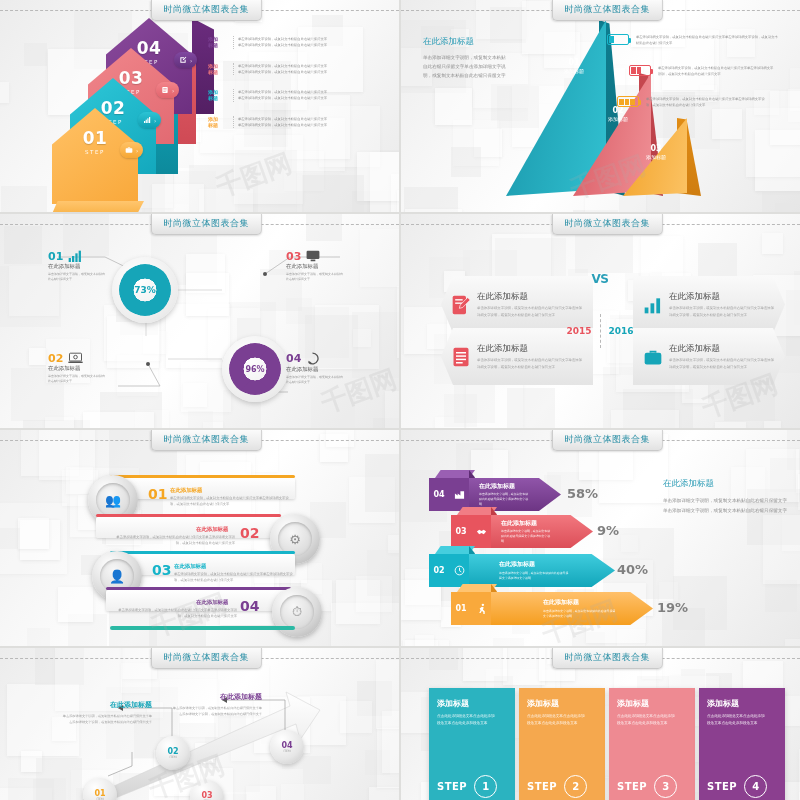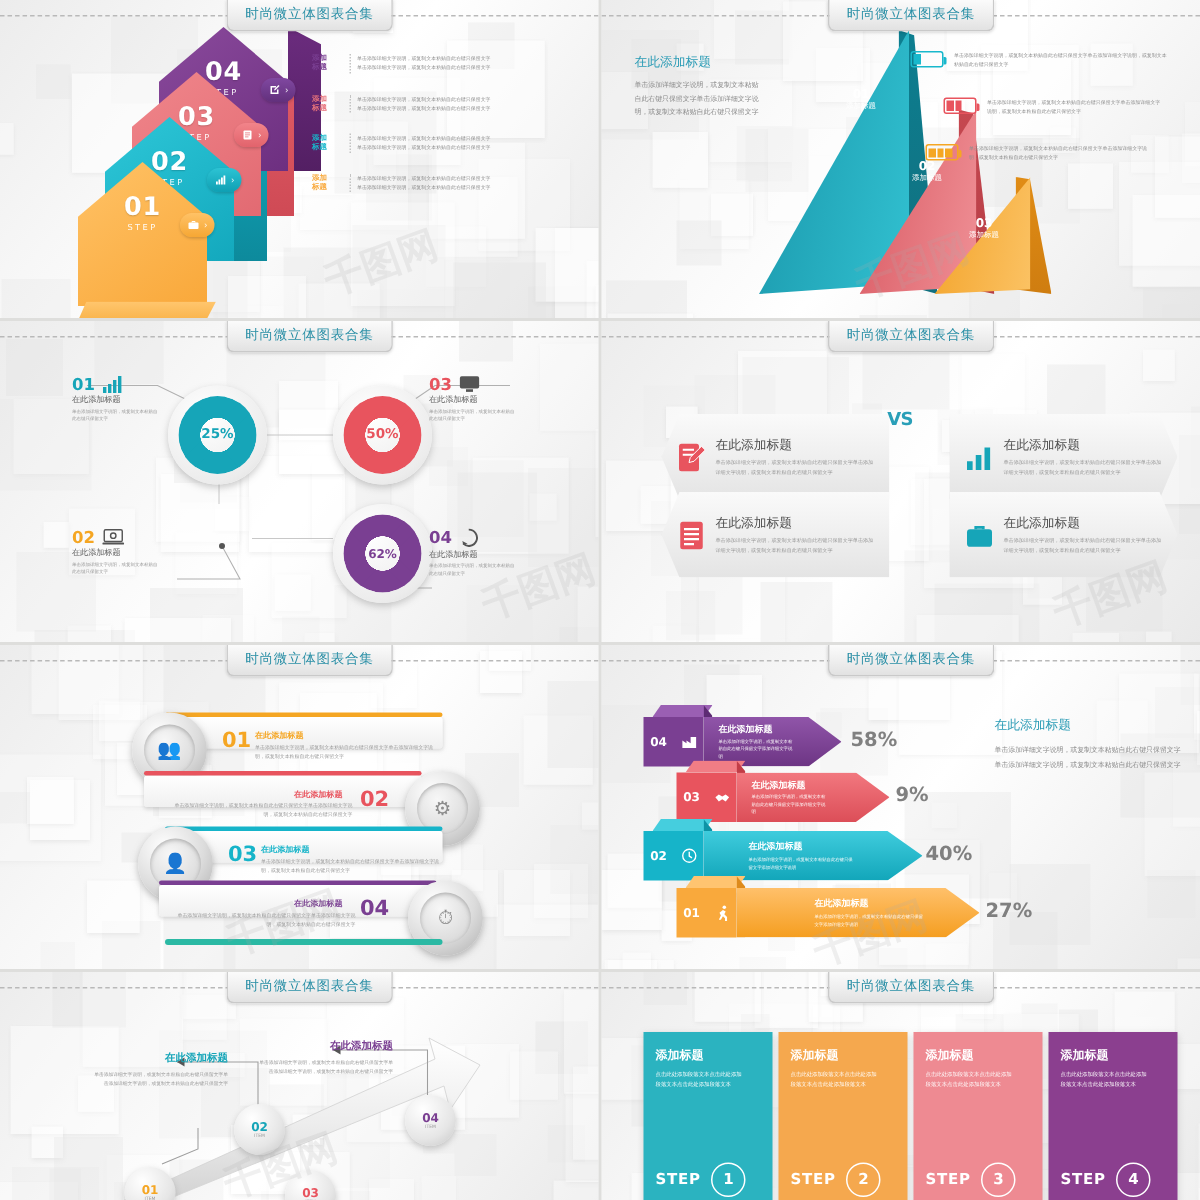--- a/index.html
+++ b/index.html
@@ -525,47 +525,36 @@
 
     <div class="gwrap" style="left:112px;top:43px;">
       <div class="gear" style="background:#16a5b8">
         <div class="gteeth">
           <span style="background:#16a5b8;transform:rotate(0deg)"></span>
             <span style="background:#16a5b8;transform:rotate(45deg)"></span>
           <span style="background:#16a5b8;transform:rotate(90deg)"></span>
             <span style="background:#16a5b8;transform:rotate(135deg)"></span>
         </div>
       </div>
-      <div class="gpct" style="color:#16a5b8">25%</div>
+      <div class="gpct" style="color:#16a5b8">73%</div>
     </div>
     <div class="glabel" style="left:48px;top:36px;">
       <div style="display:flex;align-items:center;gap:5px">
         <span class="gn" style="color:#16a5b8">01</span>
         <svg width="16" height="12" viewBox="0 0 24 18">
           <rect x="1" y="12" width="3.4" height="6" fill="#16a5b8"></rect>
             <rect x="6" y="9" width="3.4" height="9" fill="#16a5b8"></rect>
           <rect x="11" y="5" width="3.4" height="13" fill="#16a5b8"></rect>
             <rect x="16" y="1" width="3.4" height="17" fill="#16a5b8"></rect>
         </svg>
       </div>
       <div class="gt">在此添加标题</div>
       <div class="tiny" style="width:58px">单击添加详细文字说明，或复制文本粘贴自此右键只保留文字</div>
     </div>
 
-    <div class="gwrap" style="left:222px;top:43px;">
-      <div class="gear" style="background:#e8545e">
-        <div class="gteeth">
-          <span style="background:#e8545e;transform:rotate(0deg)"></span>
-            <span style="background:#e8545e;transform:rotate(45deg)"></span>
-          <span style="background:#e8545e;transform:rotate(90deg)"></span>
-            <span style="background:#e8545e;transform:rotate(135deg)"></span>
-        </div>
-      </div>
-      <div class="gpct" style="color:#e8545e">50%</div>
-    </div>
     <div class="glabel" style="left:286px;top:36px;">
       <div style="display:flex;align-items:center;gap:5px">
         <span class="gn" style="color:#e8545e">03</span>
         <svg width="14" height="12" viewBox="0 0 24 20">
           <rect x="1" y="1" width="22" height="14" rx="2" fill="#555"></rect>
             <rect x="8" y="16" width="8" height="3" fill="#555"></rect>
         </svg>
       </div>
       <div class="gt">在此添加标题</div>
       <div class="tiny" style="width:58px">单击添加详细文字说明，或复制文本粘贴自此右键只保留文字</div>
@@ -586,21 +575,21 @@
 
     <div class="gwrap" style="left:222px;top:122px;">
       <div class="gear" style="background:#7a3f92">
         <div class="gteeth">
           <span style="background:#7a3f92;transform:rotate(0deg)"></span>
             <span style="background:#7a3f92;transform:rotate(45deg)"></span>
           <span style="background:#7a3f92;transform:rotate(90deg)"></span>
             <span style="background:#7a3f92;transform:rotate(135deg)"></span>
         </div>
       </div>
-      <div class="gpct" style="color:#7a3f92;font-size:8px">62%</div>
+      <div class="gpct" style="color:#7a3f92;font-size:8px">96%</div>
     </div>
     <div class="glabel" style="left:286px;top:138px;">
       <div style="display:flex;align-items:center;gap:5px">
         <span class="gn" style="color:#7a3f92">04</span>
         <svg width="13" height="13" viewBox="0 0 24 24">
           <path d="M12 2a10 10 0 1 1-7 17" fill="none" stroke="#555" stroke-width="2.4"></path>
           <path d="M4 16l1.5 5 5-1.6z" fill="#555"></path>
         </svg>
       </div>
       <div class="gt">在此添加标题</div>
@@ -703,20 +692,25 @@
       </svg>
       <div style="flex:1">
         <div class="ht" style="margin-bottom:2px">在此添加标题</div>
         <div class="hb">单击添加详细文字说明，或复制文本粘贴自此右键只保留文字单击添加详细文字说明，或复制文本粘贴自此右键只保留文字</div>
       </div>
     </div>
 
     <div class="vsbox" style="left:186px;top:58px">
       <div class="vs">VS</div>
     </div>
+    <div class="yearrow" style="top:100px;left:140px;width:118px">
+      <span class="yr" style="color:#e8545e">2015</span>
+      <span class="ydash"></span>
+      <span class="yr" style="color:#16a5b8">2016</span>
+    </div>
     <div class="wmk" style="left:300px;top:165px;">千图网</div>
   </div>
 
   <div class="slide">
     <div class="slidebg"></div>
     <div class="bgfill" style="position: absolute; inset: 0px; overflow: hidden;">
         <div class="bgsq" style="left:336px;top:150px;width:44px;height:44px;opacity:0.57"></div>
         <div class="bgsq" style="left:349px;top:47px;width:46px;height:46px;opacity:0.44"></div>
         <div class="bgsq d" style="left:27px;top:198px;width:23px;height:23px;opacity:0.31"></div>
         <div class="bgsq d" style="left:68px;top:184px;width:39px;height:39px;opacity:0.39"></div>
@@ -934,21 +928,21 @@
         </div>
       </div>
       <div class="body" style="width:162px">
         <div class="sh" style="background:linear-gradient(180deg,#ffc06a,#f59e20);clip-path:polygon(0 0,86% 0,100% 50%,86% 100%,0 100%)"></div>
         <div class="txt" style="padding-left:52px">
           <div class="t1">在此添加标题</div>
           <div class="t2" style="width:75px">单击添加详细文字说明，或复制文本粘贴自此右键只保留文字添加详细文字说明</div>
         </div>
       </div>
     </div>
-    <div class="pctL" style="left:256px;top:170px">27%</div>
+    <div class="pctL" style="left:256px;top:170px">19%</div>
 
     <div class="s6-right">
       <h3>在此添加标题</h3>
       <p>单击添加详细文字说明，或复制文本粘贴自此右键只保留文字单击添加详细文字说明，或复制文本粘贴自此右键只保留文字</p>
     </div>
     <div class="wmk" style="left:140px;top:175px;">千图网</div>
   </div>
 
   <div class="slide">
     <div class="slidebg"></div>

